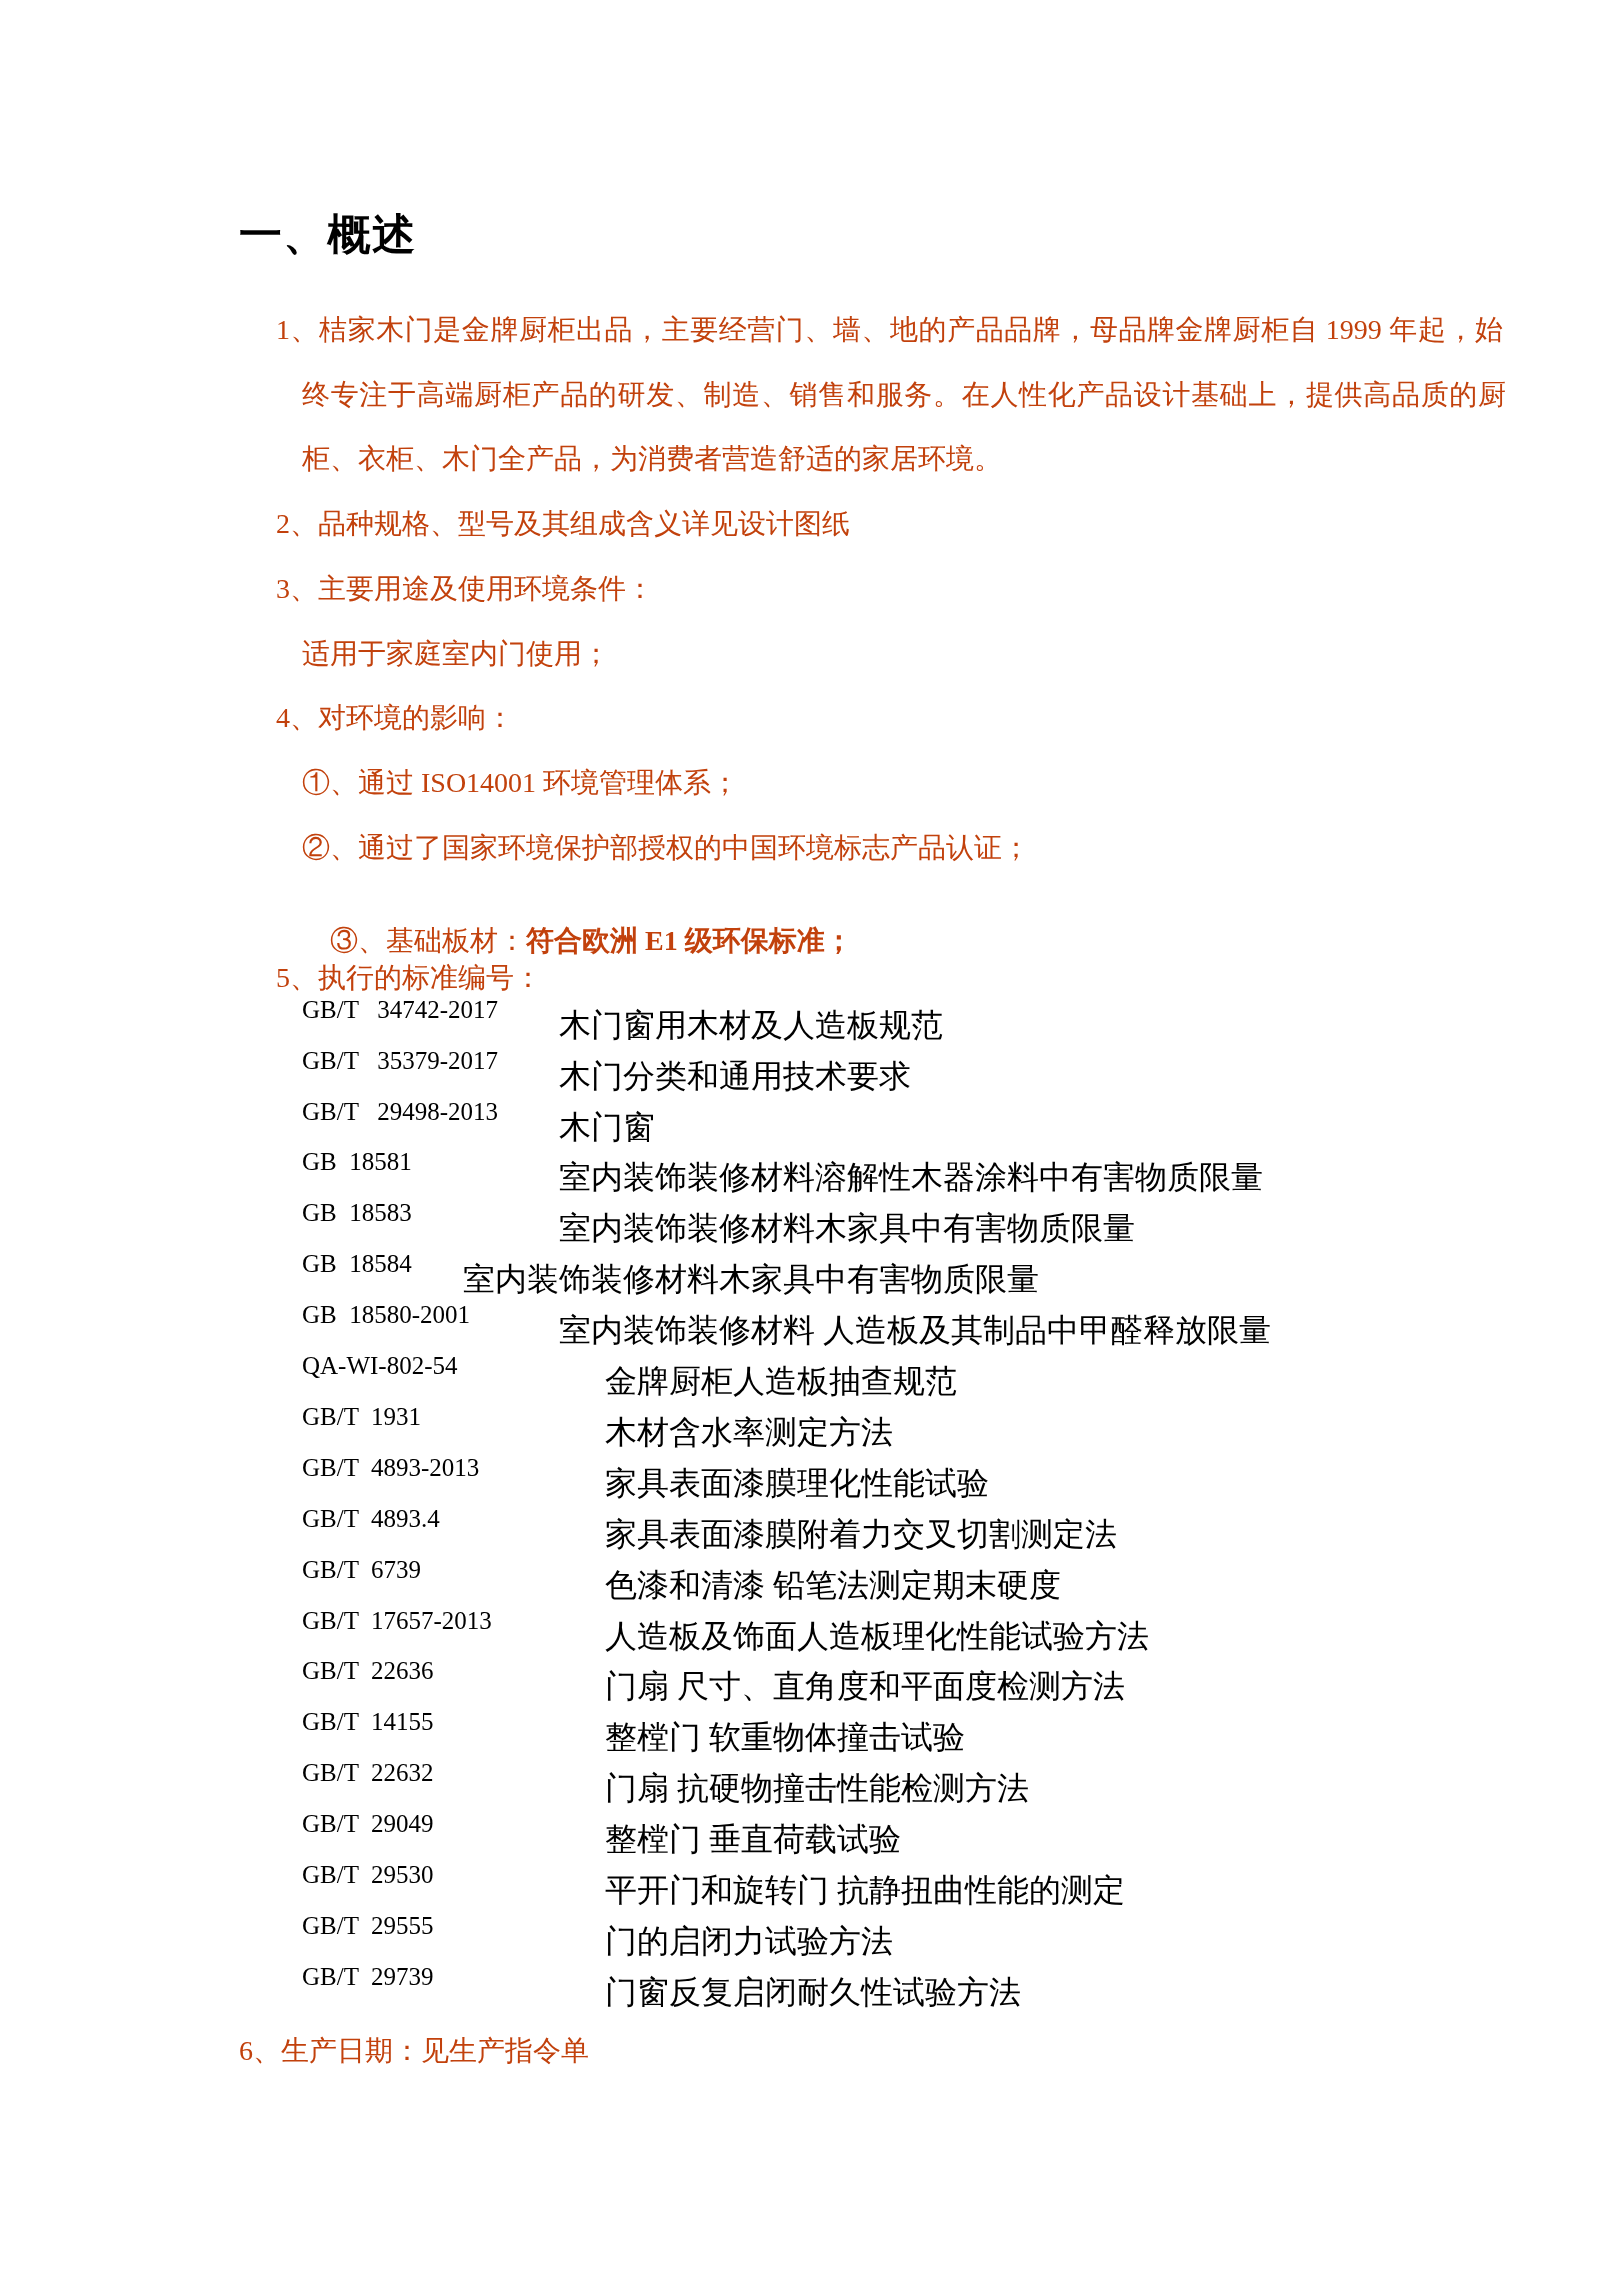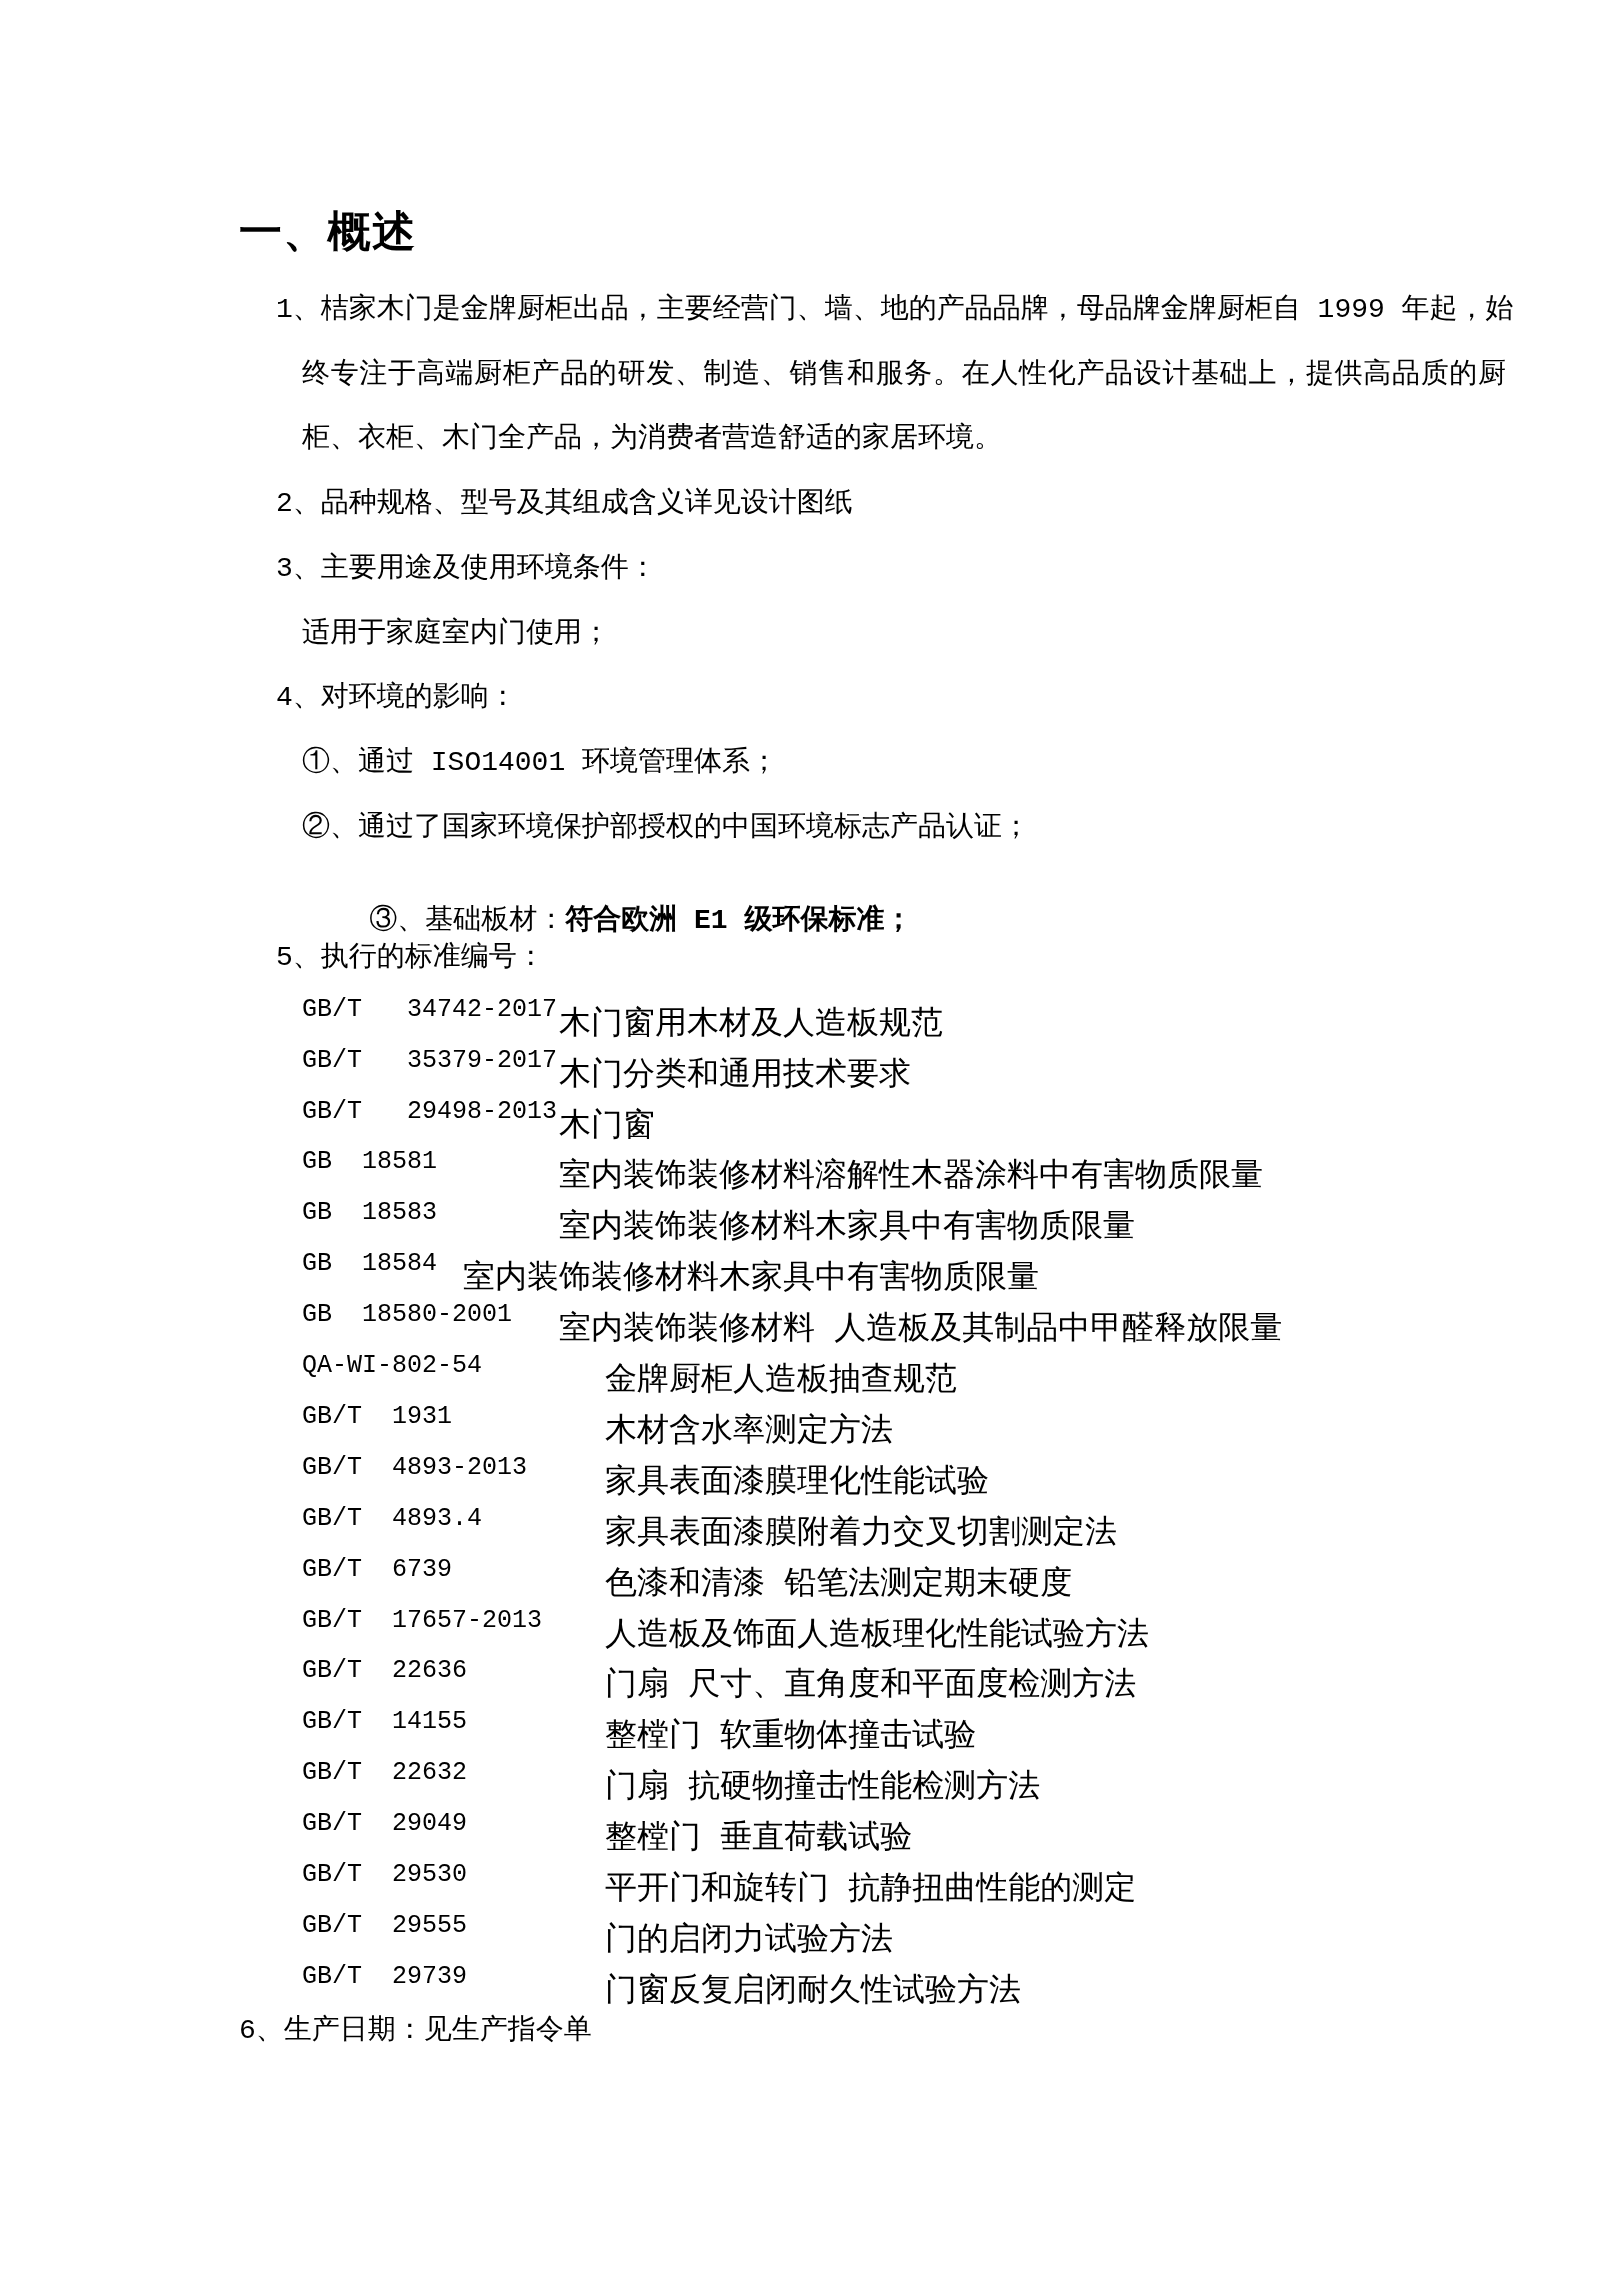--- a/index.html
+++ b/index.html
@@ -6,29 +6,30 @@
     margin: 0;
     padding: 0;
     background: #ffffff;
   }
   .page {
     position: relative;
     width: 1623px;
     height: 2295px;
     background: #ffffff;
     color: #000000;
-    font-family: Liberation Mono, monospace;
+    font-family: Liberation Serif, serif;
     overflow: hidden;
   }
   .line {
     position: absolute;
     font-size: 28px;
     line-height: 1;
     white-space: pre;
-    color: #000000;
+    color: #c2410c;
+    margin-top: 20px;
   }
   .heading {
     position: absolute;
     top: 213px;
     left: 239px;
     font-size: 43px;
     line-height: 1;
     font-weight: bold;
     white-space: pre;
     letter-spacing: 1.3px;

